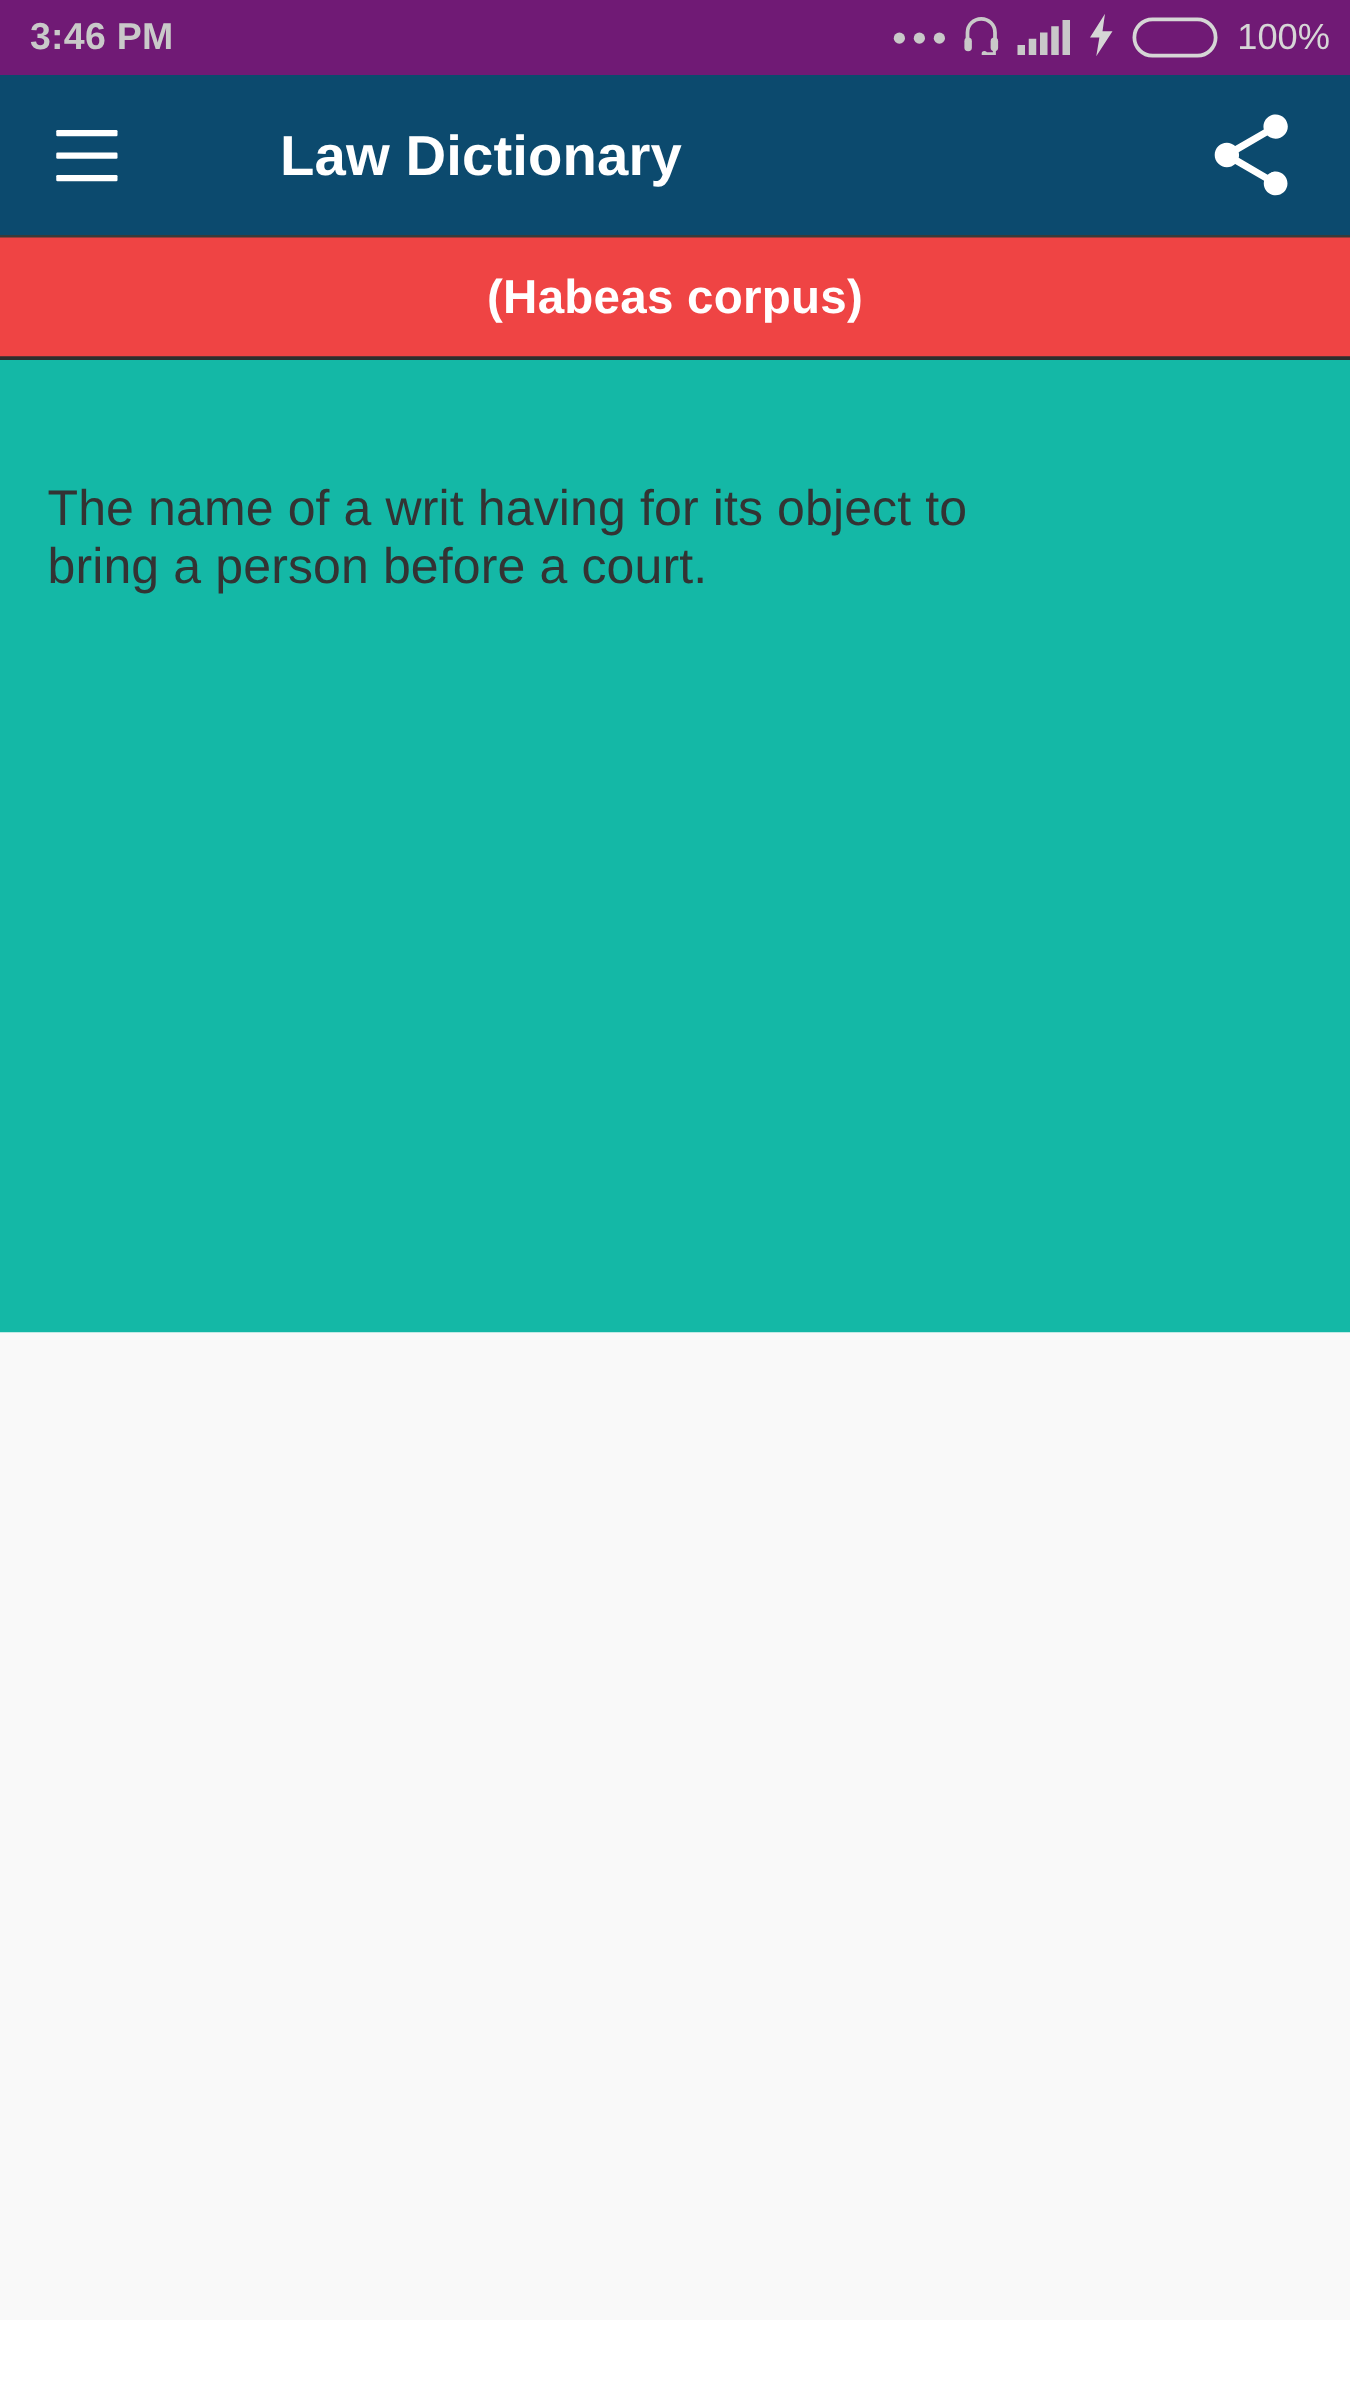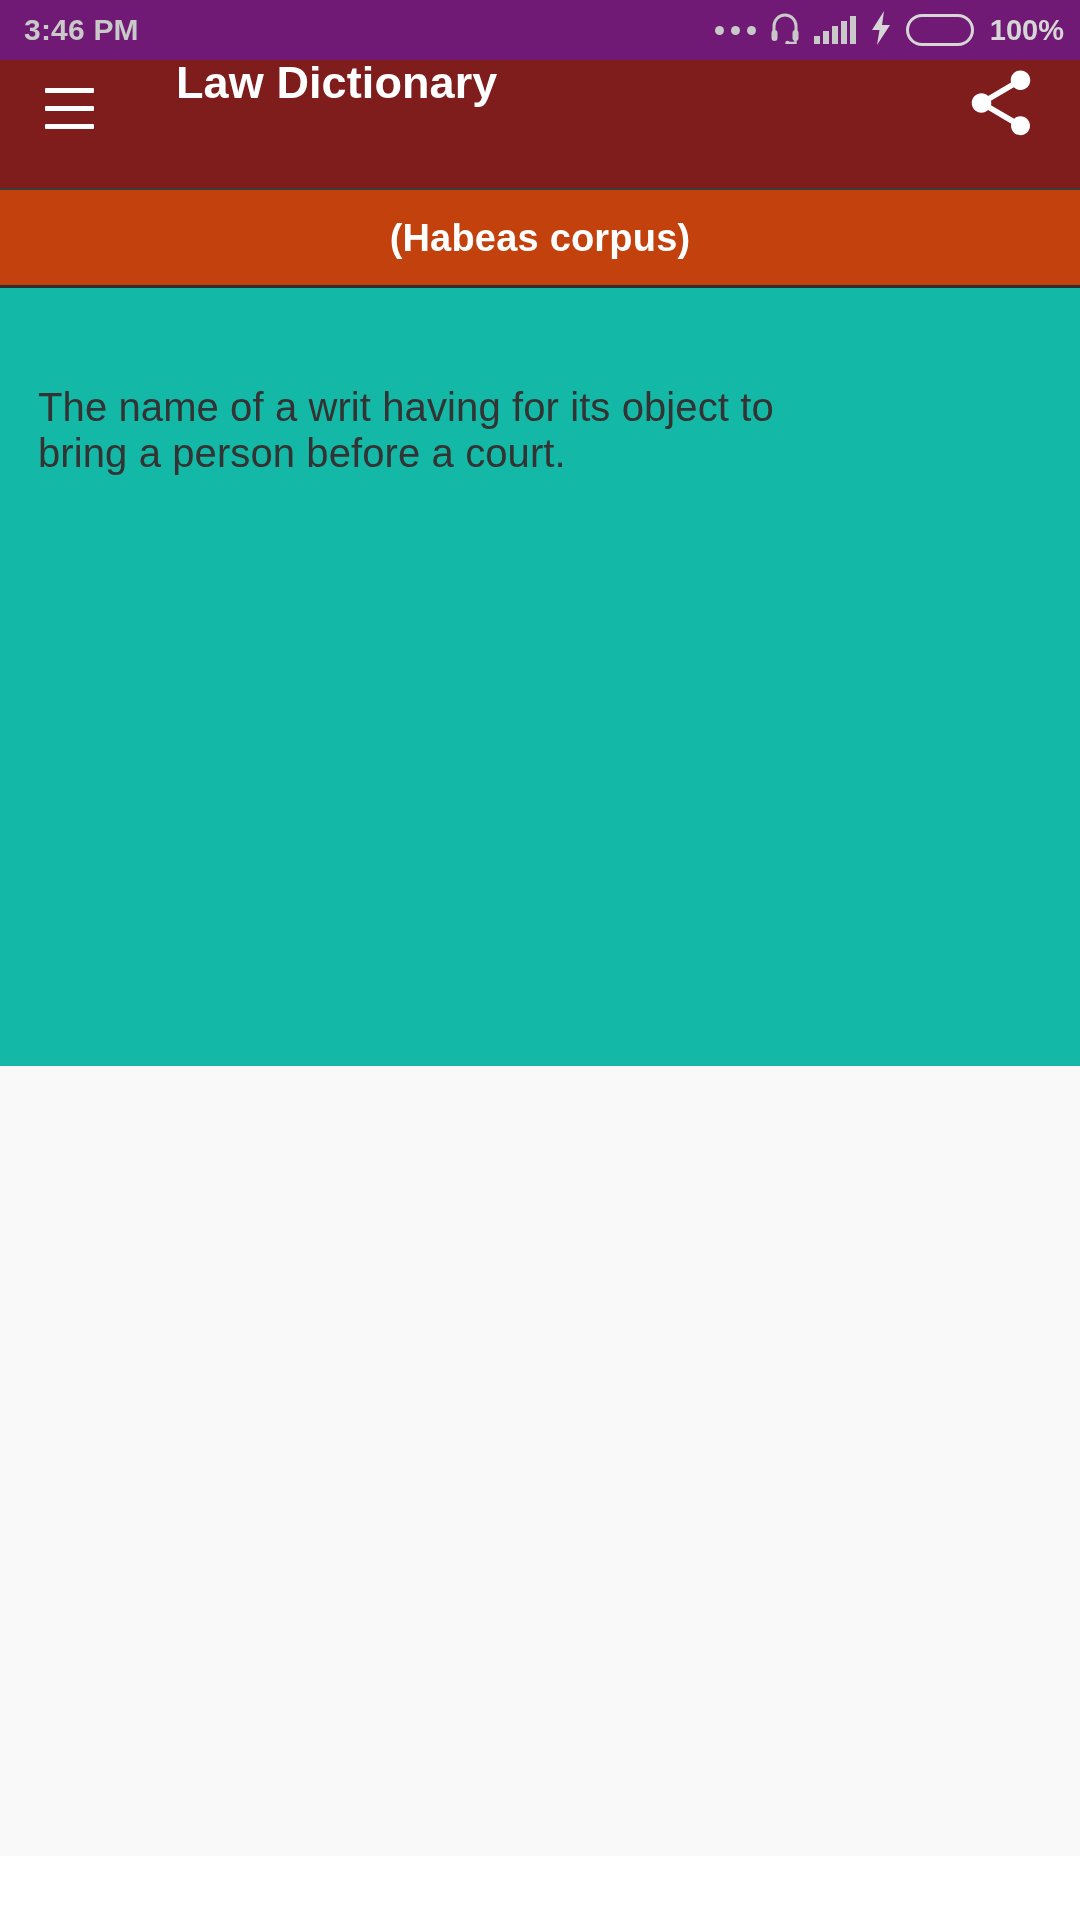--- a/index.html
+++ b/index.html
@@ -78,33 +78,34 @@
     padding: 3px;
   }
   .battery-icon .fill {
     height: 100%;
     border-radius: 11px;
     background: #3fc60c;
   }
   .battery-pct {
     color: #d6d6d6;
     font-size: 29px;
-    font-weight: 700;
+    font-weight: 400;
     line-height: 1;
     margin-left: 2px;
   }
 
   
   .app-bar {
     position: relative;
     height: 128px;
-    background: #7f1d1d;
-    display: flex;
-    align-items: flex-start;
-    box-sizing: border-box;
+    background: #0c4a6e;
+    display: flex;
+    align-items: center;
+    box-sizing: border-box;
+    gap: 48px;
   }
   .menu-btn {
     width: 96px;
     height: 96px;
     margin-left: 21px;
     display: flex;
     flex-direction: column;
     align-items: center;
     justify-content: center;
     gap: 13px;
@@ -134,21 +135,21 @@
     display: flex;
     align-items: center;
     justify-content: center;
     cursor: pointer;
   }
 
   
   .subtitle-bar {
     position: relative;
     height: 100px;
-    background: #c2410c;
+    background: #ef4444;
     display: flex;
     align-items: center;
     justify-content: center;
     border-top: 2px solid #3a3a3a;
     border-bottom: 3px solid #2e2e2e;
     box-sizing: border-box;
   }
   .subtitle-text {
     color: #ffffff;
     font-size: 38px;

